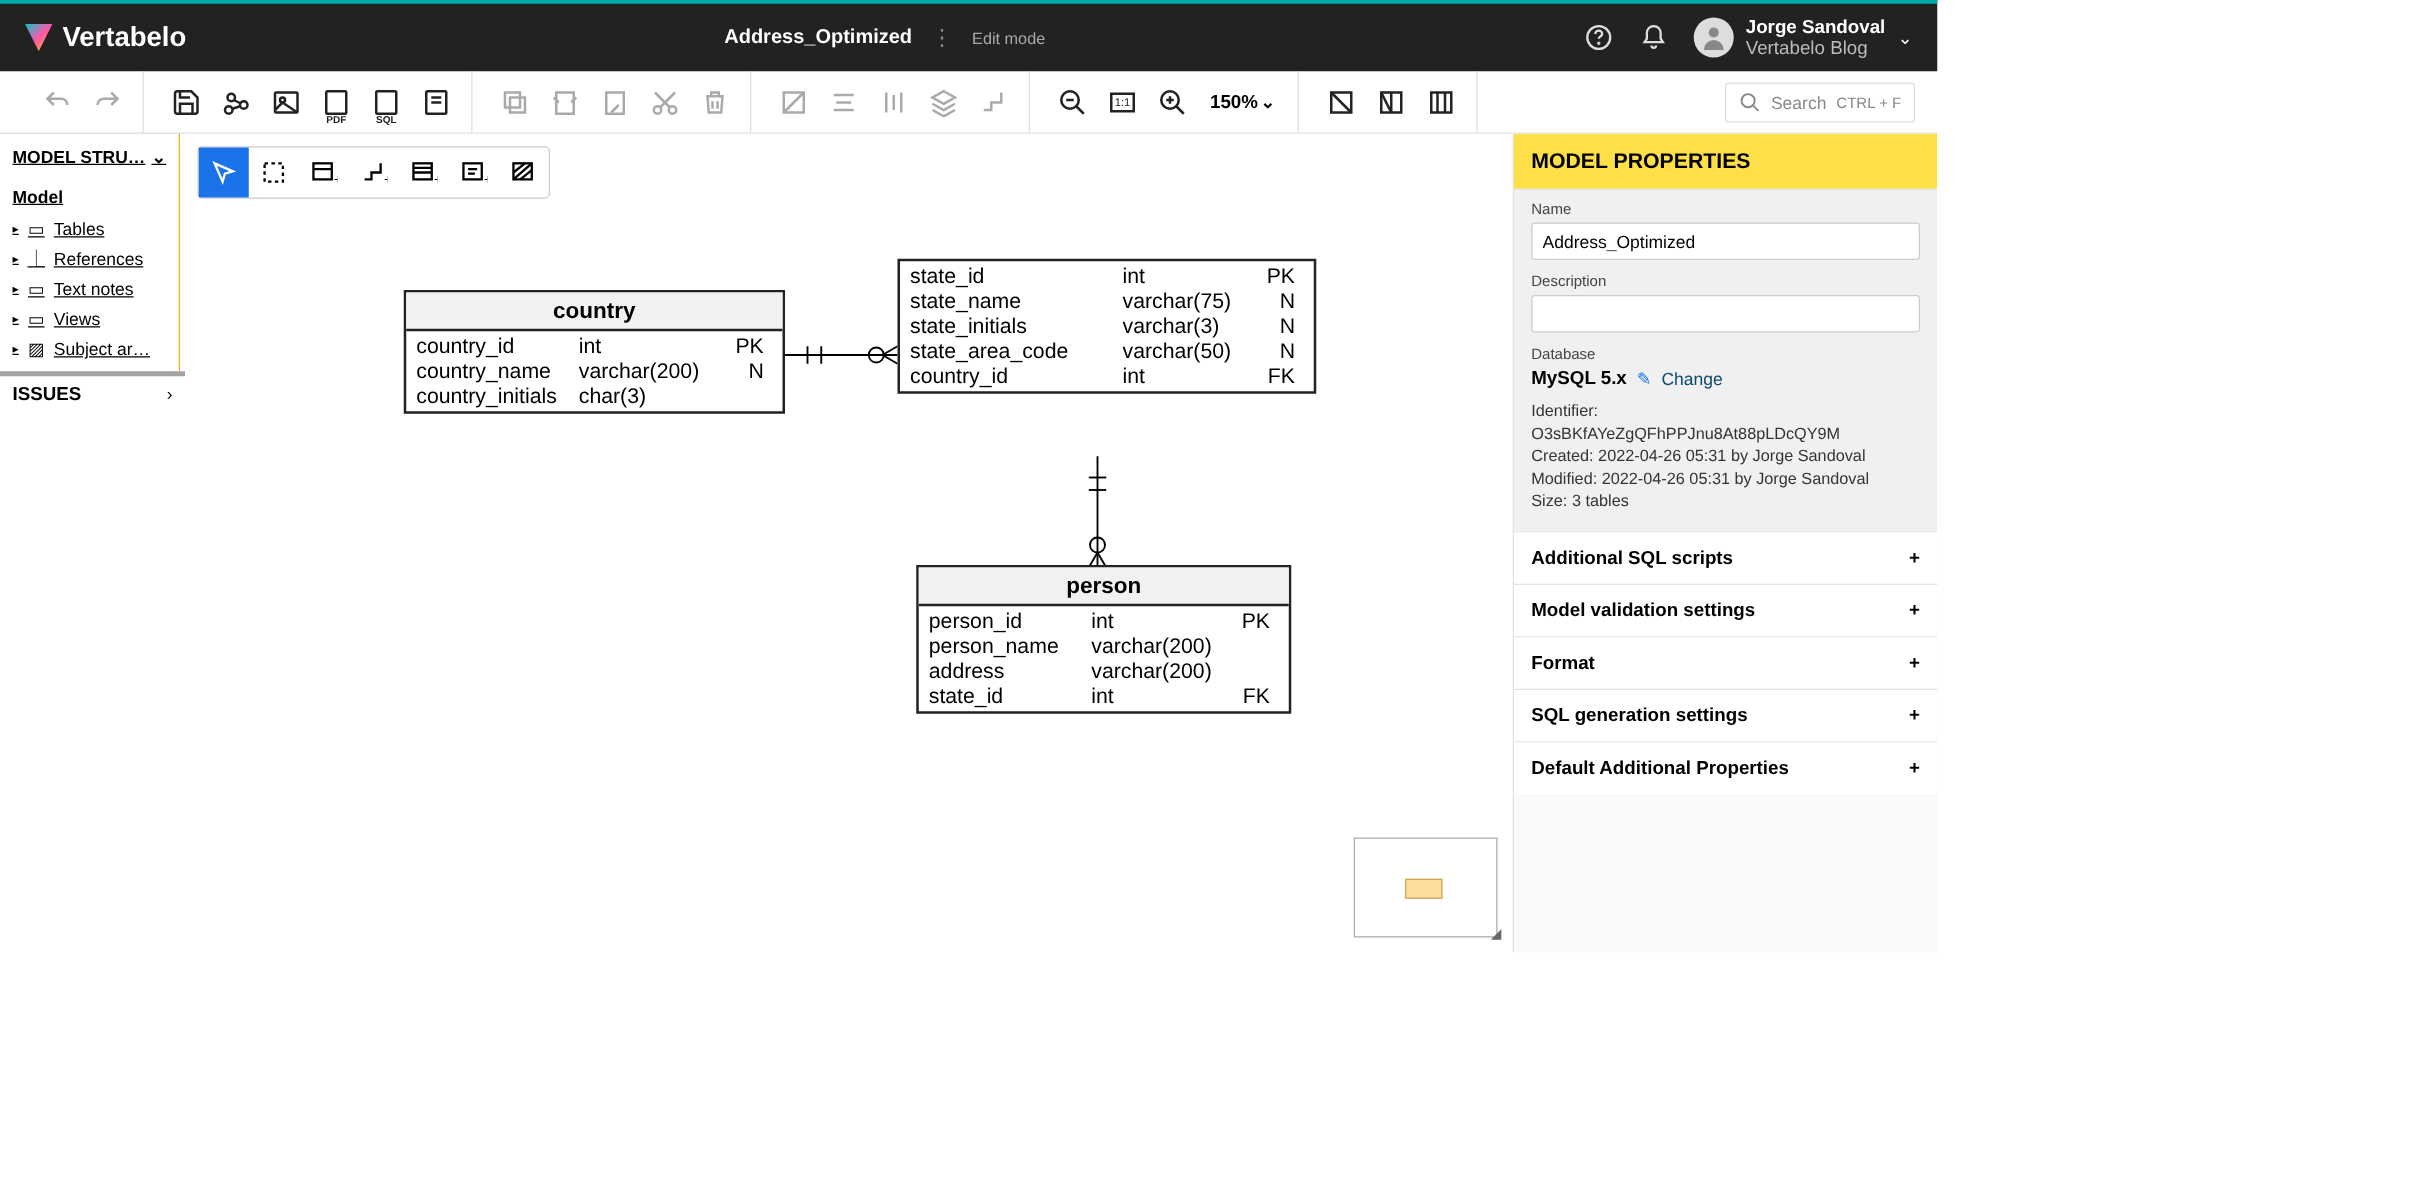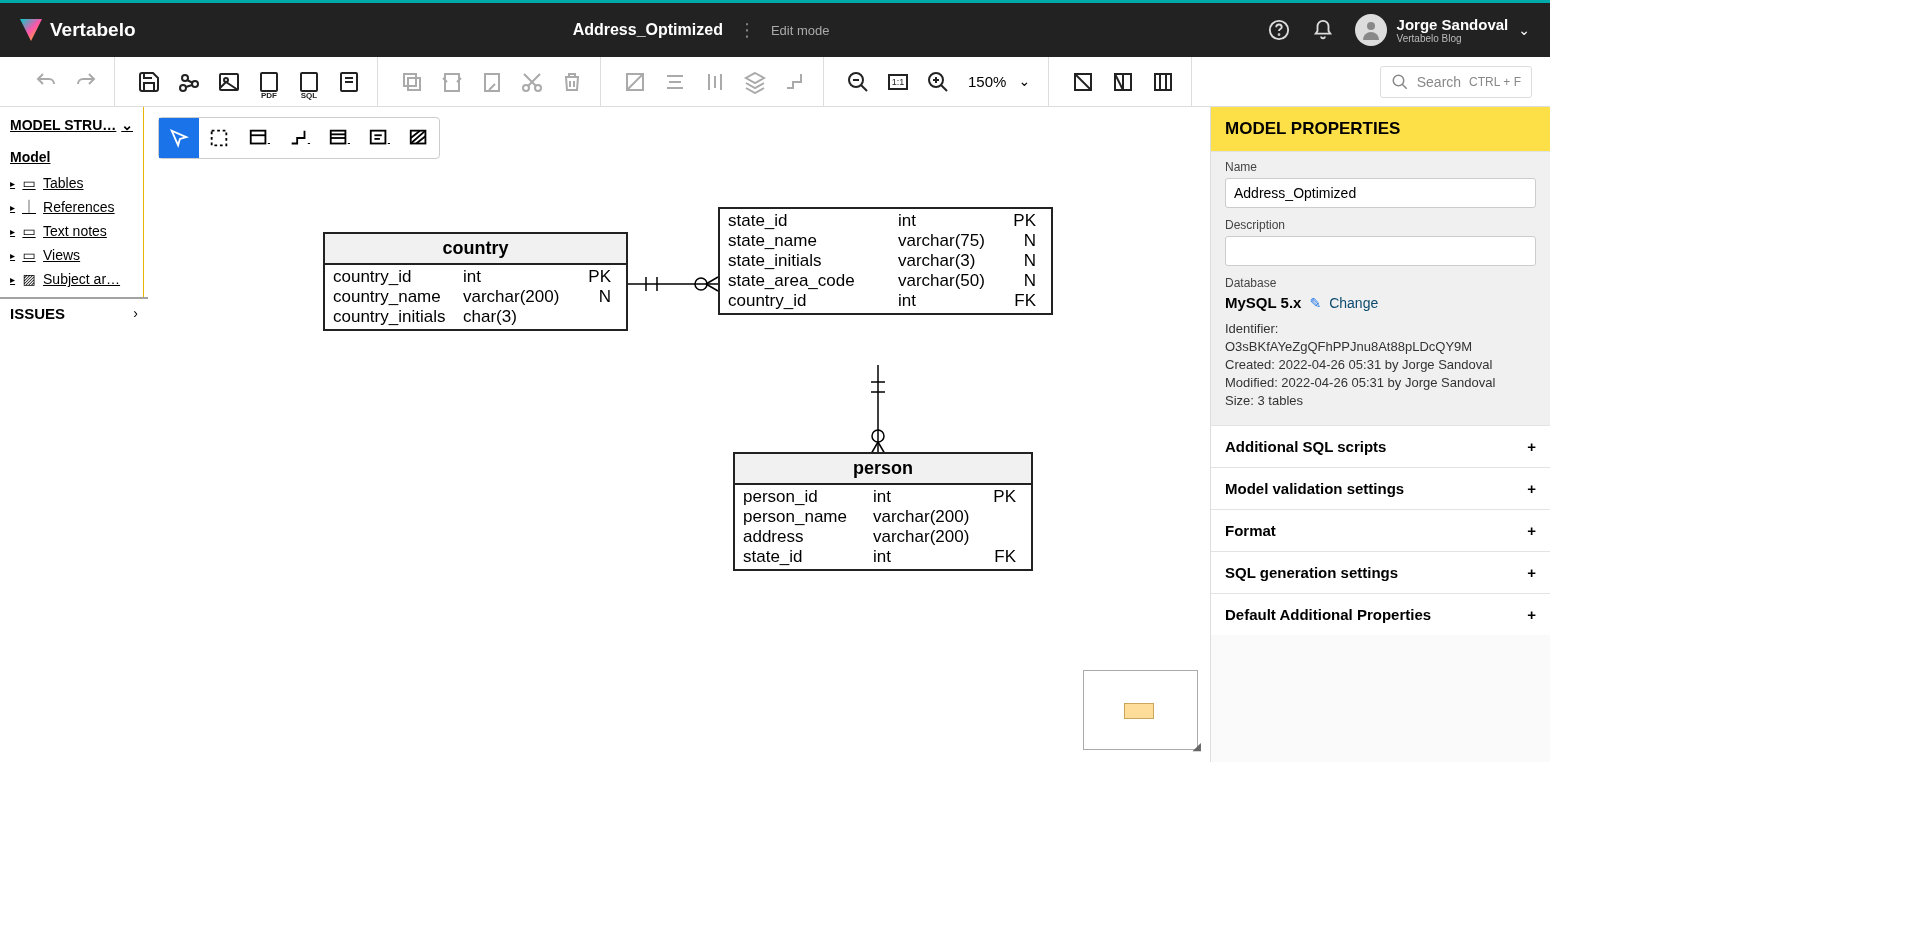--- a/index.html
+++ b/index.html
@@ -1,40 +1,40 @@
 <!DOCTYPE html>
 <html><head>
 <meta charset="utf-8">
 <style>
 * { margin: 0; padding: 0; box-sizing: border-box; font-family: Arial, Helvetica, sans-serif; }
 body { background: #fff; width: 1550px; font-size: 14px; }
 
 
 .topbar { background: #222; color: #fff; height: 57px; display: flex; align-items: center; padding: 0 20px; border-top: 3px solid #0aa; }
-.logo { display: flex; align-items: center; gap: 8px; font-size: 19px; font-weight: bold; }
+.logo { display: flex; align-items: center; gap: 8px; font-size: 22px; font-weight: bold; }
 .logo-icon { width: 22px; height: 22px; background: linear-gradient(135deg, #0cc, #f5a, #fc0); clip-path: polygon(0 0, 100% 0, 50% 100%); }
 .topbar-center { flex: 1; display: flex; align-items: center; justify-content: center; gap: 15px; }
 .doc-title { font-weight: bold; font-size: 16px; }
 .kebab { color: #888; font-size: 18px; cursor: pointer; }
 .edit-mode { color: #aaa; font-size: 13px; }
 .topbar-right { display: flex; align-items: center; gap: 20px; }
 .top-icon { width: 24px; height: 24px; display: flex; align-items: center; justify-content: center; color: #ddd; cursor: pointer; font-size: 18px; }
 .user-block { display: flex; align-items: center; gap: 10px; cursor: pointer; }
 .avatar { width: 32px; height: 32px; background: #ddd; border-radius: 50%; display: flex; align-items: center; justify-content: center; }
 .user-name { font-size: 15px; font-weight: bold; }
-.user-sub { font-size: 10px; color: #bbb; }
+.user-sub { font-size: 15px; color: #bbb; }
 
 
 .toolbar { height: 50px; border-bottom: 1px solid #ddd; display: flex; align-items: center; padding: 0 18px; gap: 6px; }
 .tool-group { display: flex; align-items: center; gap: 8px; padding: 0 12px; border-right: 1px solid #ddd; height: 100%; }
 .tool-group:last-child { border-right: none; }
 .tool-btn { width: 32px; height: 32px; display: flex; align-items: center; justify-content: center; cursor: pointer; color: #222; position: relative; }
 .tool-btn.dim { color: #aaa; }
 .tool-sub { position: absolute; bottom: -2px; font-size: 8px; font-weight: bold; }
-.zoom-select { display: flex; align-items: flex-start; gap: 12px; font-weight: normal; font-size: 15px; cursor: pointer; padding: 0 6px; }
+.zoom-select { display: flex; align-items: flex-start; gap: 2px; font-weight: bold; font-size: 15px; cursor: pointer; padding: 0 6px; }
 .search-box { margin-left: auto; display: flex; align-items: center; gap: 8px; border: 1px solid #ddd; padding: 6px 10px; border-radius: 3px; color: #888; }
 .search-kbd { font-size: 12px; color: #888; }
 
 
 .main { display: flex; height: 655px; position: relative; }
 
 
 .left-panel { width: 144px; border-right: 1px solid #eab308; padding: 6px 8px; text-decoration: underline; }
 .panel-hdr { display: flex; align-items: center; justify-content: space-between; font-weight: bold; font-size: 14px; padding: 4px 2px 10px 2px; cursor: pointer; }
 .model-label { font-weight: bold; margin: 6px 2px; }
@@ -82,21 +82,21 @@
 .rp-sec-body { padding: 8px 14px 14px 14px; background: #f0f0f0; }
 .rp-label { font-size: 12px; color: #444; margin-bottom: 4px; display: block; }
 .rp-input { width: 100%; padding: 6px 8px; border: 1px solid #ccc; border-radius: 3px; font-size: 14px; margin-bottom: 10px; }
 .db-row { display: flex; align-items: center; gap: 8px; margin-bottom: 10px; }
 .db-name { font-weight: bold; font-size: 15px; }
 .change-link { color: #0c4a6e; font-size: 14px; cursor: pointer; }
 .pencil { color: #1a73e8; }
 .meta-line { font-size: 13px; color: #333; margin: 3px 0; }
 
 
-.issues { border-top: 2px solid #a3a3a3; padding: 6px 10px; display: flex; align-items: flex-start; justify-content: space-between; width: 148px; cursor: pointer; }
+.issues { border-top: 4px solid #a3a3a3; padding: 6px 10px; display: flex; align-items: flex-start; justify-content: space-between; width: 148px; cursor: pointer; }
 .issues-label { font-weight: bold; font-size: 15px; }
 
 svg { display: block; }
 .chev { font-size: 14px; }
 </style>
 </head>
 <body>
 
 <div class="topbar">
   <div class="logo">

